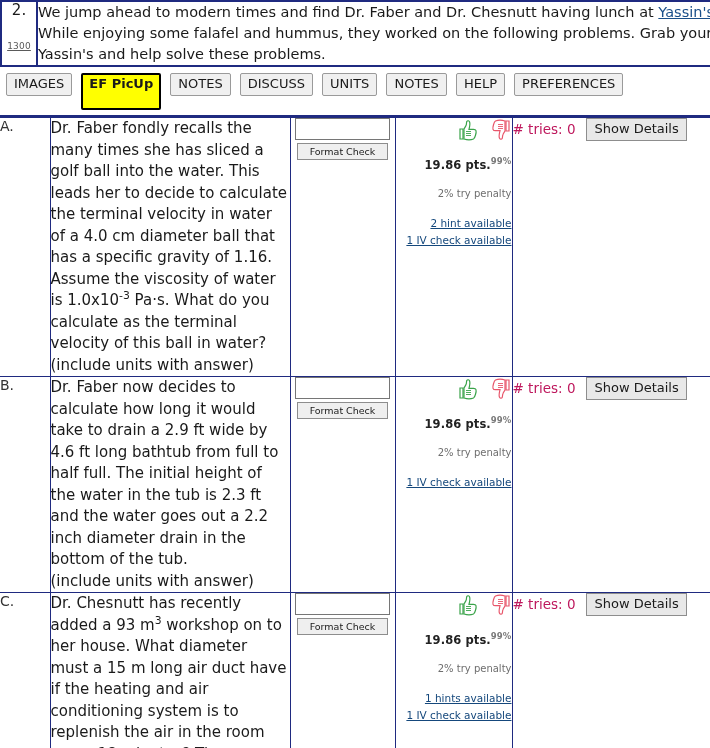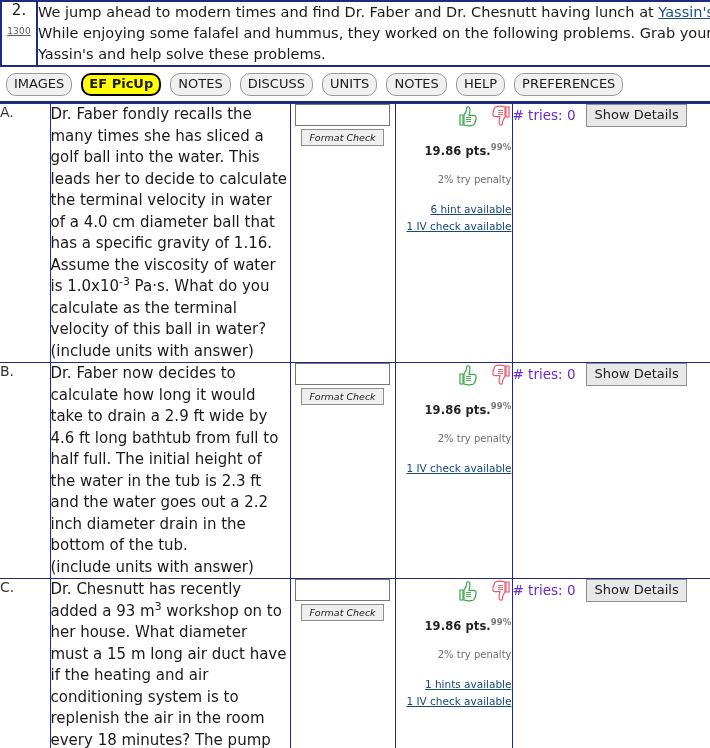--- a/index.html
+++ b/index.html
@@ -26,21 +26,21 @@
   }
   td.qnum {
     width: 36px;
     border-left: none;
     border-top: none;
     text-align: center;
     padding: 2px 3px 0 3px;
     background: #ffffff;
   }
   .qnum-main { font-size: 15px; color: #1a1a1a; line-height: 1.1; }
-  .qnum-id   { font-size: 9px; color: #5a5a5a; margin-top: 7px; letter-spacing: 0.2px; text-decoration: underline; }
+  .qnum-id   { font-size: 9px; color: #5a5a5a; margin-top: 22px; letter-spacing: 0.2px; text-decoration: underline; }
   td.qbody {
     border-right: none;
     border-top: none;
     padding: 2px 6px 6px 7px;
     font-size: 14.5px;
     line-height: 21px;
     color: #1a1a1a;
     white-space: nowrap;
   }
   td.qbody .ln { display: block; }
@@ -56,31 +56,31 @@
     white-space: nowrap;
     background: #ffffff;
   }
   .tabbtn {
     display: inline-block;
     font-family: "DejaVu Sans", "Liberation Sans", sans-serif;
     font-size: 13px;
     color: #1a1a1a;
     background: #f0f0f0;
     border: 1px solid #9a9a9a;
-    border-radius: 10px;
+    border-radius: 2px;
     padding: 2px 7px 3px 7px;
     margin-right: 4px;
     line-height: 16px;
     cursor: pointer;
   }
   .tabbtn.active {
     background: #ffff00;
     border: 2px solid #000000;
     font-weight: bold;
-    padding: 1px 6px 2px 6px;
+    padding: 1px 6px 16px 6px;
   }
 
   
   table.parts {
     border-collapse: collapse;
     width: 710px;
     table-layout: fixed;
     margin-top: 0;
   }
   table.parts th, table.parts td {
@@ -124,32 +124,31 @@
   .ansbox {
     display: block;
     width: 95px;
     height: 22px;
     border: 1px solid #767676;
     background: #ffffff;
     margin: 0 auto 3px auto;
   }
   .fmtbtn {
     display: block;
-    width: 83px;
+    width: 91px;
     font-family: "DejaVu Sans", "Liberation Sans", sans-serif;
     font-size: 9.5px;
     color: #1a1a1a;
     background: #efefef;
     border: 1px solid #8d8d8d;
     padding: 2px 3px;
     margin: 0 auto;
     text-align: center;
     line-height: 11px;
     cursor: pointer;
-    font-style: italic;
   }
 
   td.save { vertical-align: middle; text-align: right; padding: 6px 3px; }
   .thumbs { height: 26px; margin-bottom: 14px; }
   .thumbs svg { vertical-align: middle; }
   .thumbs svg + svg { margin-left: 5px; }
   .pts {
     font-size: 11.5px;
     color: #222222;
     font-weight: bold;
@@ -165,21 +164,21 @@
   .savelink {
     display: block;
     font-size: 10.5px;
     color: #15487c;
     text-decoration: underline;
     margin: 0 0 5px 0;
     cursor: pointer;
   }
 
   td.status { vertical-align: middle; padding-left: 8px; white-space: nowrap; }
-  .tries { font-size: 13.5px; color: #6d28d9; }
+  .tries { font-size: 13.5px; color: #be185d; }
   .detbtn {
     display: inline-block;
     font-family: "DejaVu Sans", "Liberation Sans", sans-serif;
     font-size: 13px;
     color: #1a1a1a;
     background: #e8e8e8;
     border: 1px solid #8d8d8d;
     padding: 2px 7px 3px 7px;
     margin-left: 11px;
     line-height: 16px;
@@ -247,21 +246,21 @@
             <path d="M9 13.5 L14 13.5 M9 15.5 L14 15.5 M9 17.5 L14 17.5" stroke="#3aa34a" stroke-width="0.9"></path>
           </svg>
           <svg width="22" height="24" viewBox="0 0 22 24">
             <path d="M16 13 L16 3 L19 3 L19 13 Z" fill="none" stroke="#e8566b" stroke-width="1.2"></path>
             <path d="M15 13 L15 3 C12 2 8 2 5.5 3 C4 3.7 2.5 9.5 3 11.3 C3.3 12.3 4.2 12.7 5.5 12.7 L10 12.7 C9.4 15 8.6 18 9.4 20 C9.9 21.3 11.4 21.7 12.1 20.7 C12.8 19.7 12.2 18 13 16.4 C13.6 15.1 14.5 14 15 13 Z" fill="none" stroke="#e8566b" stroke-width="1.2"></path>
             <path d="M8 6.5 L13 6.5 M8 8.5 L13 8.5 M8 10.5 L13 10.5" stroke="#e8566b" stroke-width="0.9"></path>
           </svg>
         </div>
         <div class="pts"><span>19.86 pts.</span><sup>99%</sup></div>
         <div class="penalty">2% try penalty</div>
-        <a class="savelink" href="#">6 hint available</a>
+        <a class="savelink" href="#">2 hint available</a>
         <a class="savelink" href="#">1 IV check available</a>
       </td>
       <td class="status">
         <span class="tries"># tries: 0</span><span class="detbtn">Show Details</span>
       </td>
     </tr>
 
     <tr>
       <td class="part">B.</td>
       <td class="desc">

